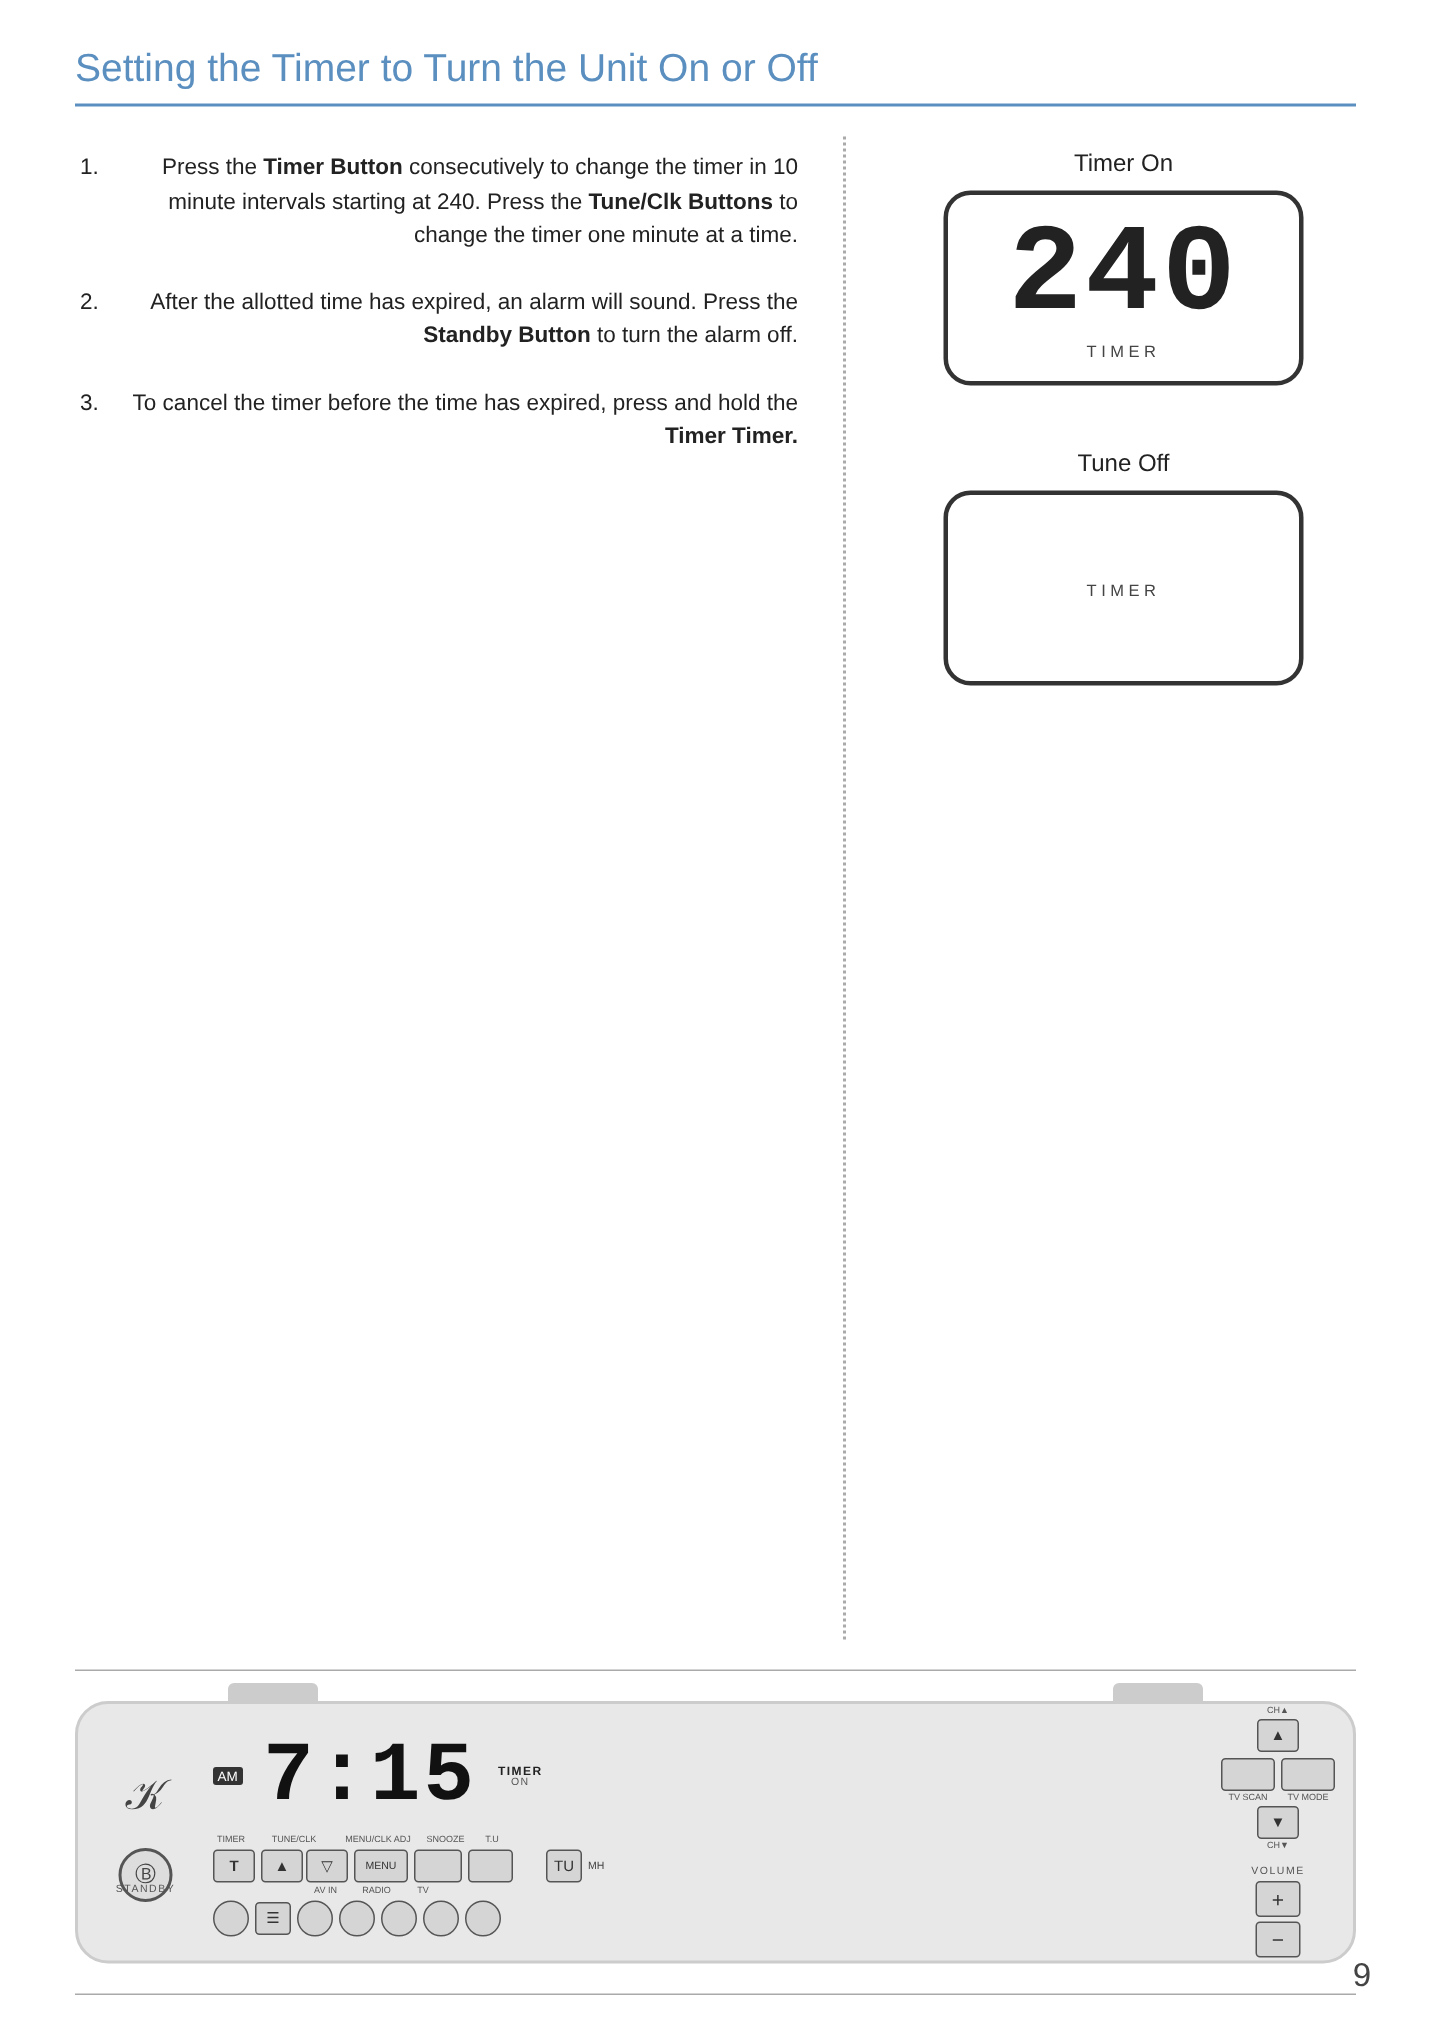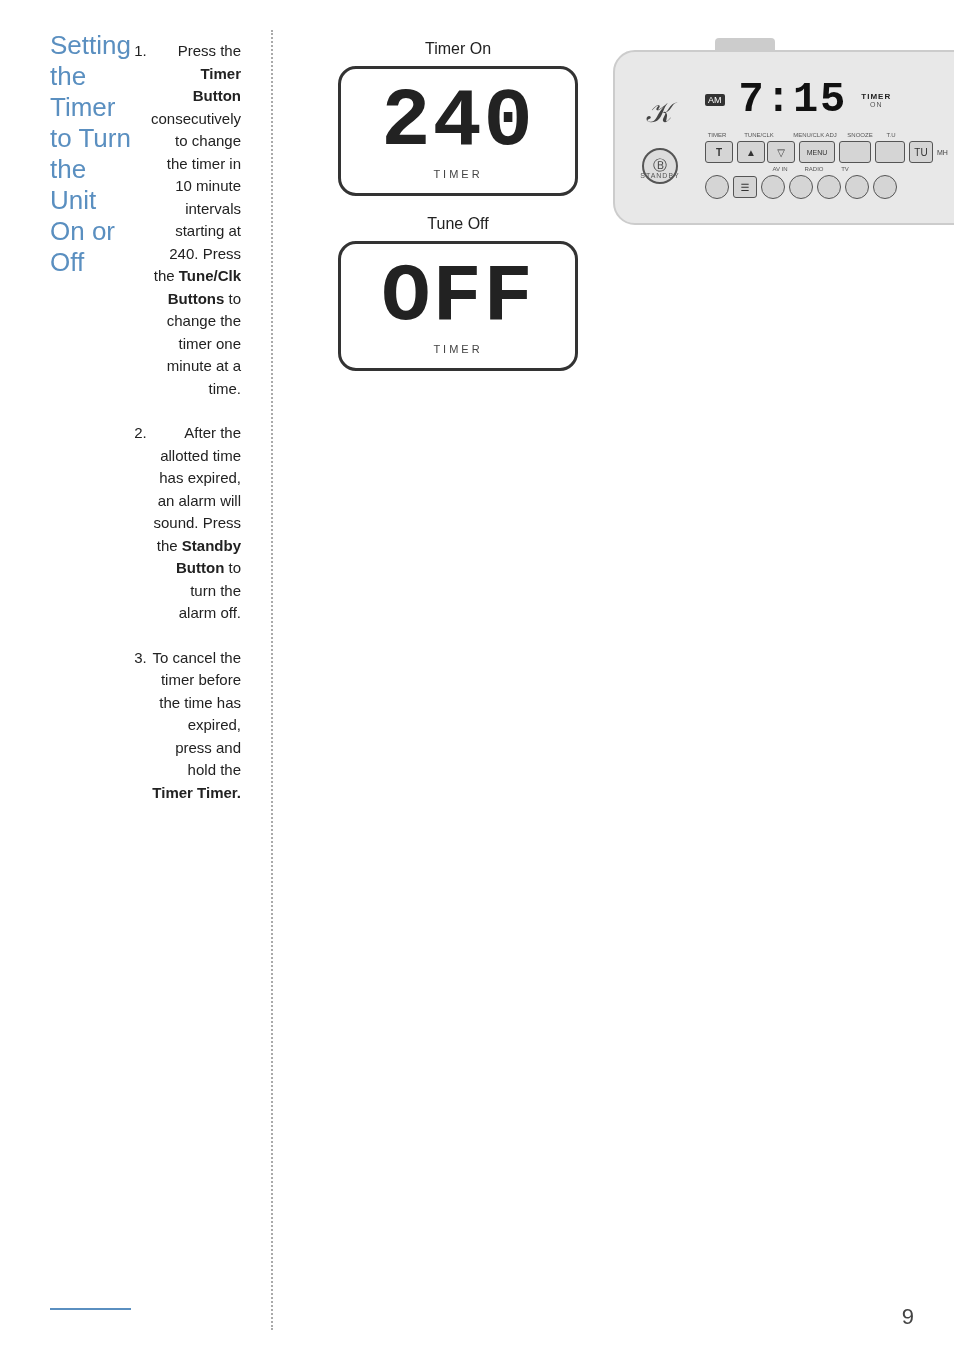--- a/index.html
+++ b/index.html
@@ -11,21 +11,21 @@
       color: #222;
       position: relative;
     }
 
     
     .page-wrapper {
       width: 954px;
       min-height: 1350px;
       padding: 30px 50px 20px 50px;
       display: flex;
-      flex-direction: row;
+      flex-direction: column;
     }
 
     
     .page-title {
       font-size: 26px;
       color: #5a8fc0;
       border-bottom: 2px solid #5a8fc0;
       padding-bottom: 8px;
       margin-bottom: 20px;
       font-weight: normal;
@@ -62,21 +62,21 @@
     }
 
     
     .displays {
       width: 340px;
       display: flex;
       flex-direction: column;
       align-items: center;
       padding-left: 30px;
       padding-top: 10px;
-      gap: 19px;
+      gap: 44px;
     }
 
     .display-section {
       display: flex;
       flex-direction: column;
       align-items: center;
       gap: 8px;
     }
 
     .display-label {
@@ -198,21 +198,21 @@
 
     .am-badge {
       font-size: 9px;
       background: #333;
       color: #fff;
       padding: 1px 3px;
       border-radius: 2px;
     }
 
     .clock-time {
-      font-size: 42px;
+      font-size: 56px;
       font-family: 'Courier New', monospace;
       font-weight: bold;
       color: #111;
       letter-spacing: 2px;
     }
 
     .timer-on-label {
       font-size: 7px;
       color: #555;
       letter-spacing: 1px;
@@ -369,21 +369,20 @@
         <span class="display-label">Timer On</span>
         <div class="lcd-box">
           <div class="lcd-number">240</div>
           <div class="lcd-timer-label">TIMER</div>
         </div>
       </div>
 
       <div class="display-section">
         <span class="display-label">Tune Off</span>
         <div class="lcd-box">
-          <div class="lcd-number">OFF</div>
           <div class="lcd-timer-label">TIMER</div>
         </div>
       </div>
 
     </div>
 
   </div>
 
   <hr class="device-divider">
 
@@ -430,21 +429,21 @@
               <div class="btn-small">▲</div>
               <div class="btn-small">▽</div>
             </div>
 
             <div class="btn-small" style="width:36px;font-size:7px;">MENU</div>
 
             <div class="btn-small" style="width:32px;"></div>
 
             <div class="btn-rect" style="width:30px;height:22px;"></div>
 
-            <div class="btn-small" style="width:24px;">TU</div>
+            <div class="btn-small" style="width:24px;margin-left:18px;">TU</div>
 
             <span style="font-size:7px;color:#444;">MH</span>
           </div>
 
           <div style="display:flex;align-items:center;gap:4px;margin-left:60px;font-size:6px;color:#555;">
             <span style="width:30px;text-align:center;">AV IN</span>
             <span style="width:30px;text-align:center;">RADIO</span>
             <span style="width:24px;text-align:center;">TV</span>
           </div>
 

